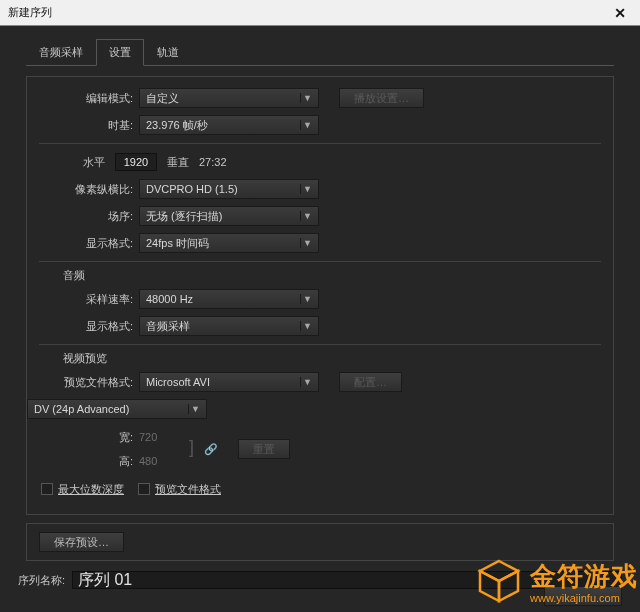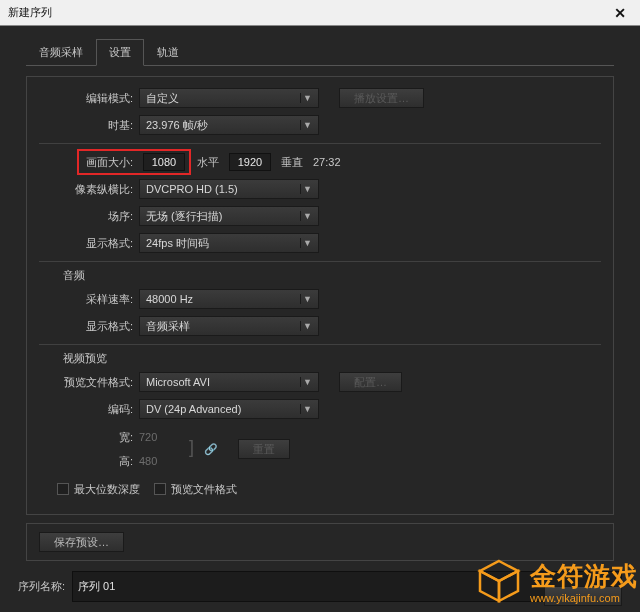--- a/index.html
+++ b/index.html
@@ -154,27 +154,27 @@
     display: flex;
     align-items: center;
     margin: 10px 18px 0 18px;
   }
   .seq-name-row .lab2 {
     width: 54px;
     color: #c8c8c8;
   }
   .seq-name-input {
     flex: 1;
-    height: 31px;
+    height: 18px;
     background: #1c1c1c;
     border: 1px solid #0f0f0f;
     color: #e2e2e2;
     padding: 0 5px;
     font-family: inherit;
-    font-size: 11px;
+    font-size: 16px;
   }
   .bottom-btn {
     position: absolute;
     right: 18px;
     bottom: 6px;
     height: 20px;
     width: 78px;
     background: linear-gradient(#3e3e3e,#2e2e2e);
     border: 1px solid #1a1a1a;
   }
@@ -241,25 +241,20 @@
         <span>23.976 帧/秒</span>
         <span class="arrow">▼</span>
       </div>
     </div>
 
     <div class="hr"></div>
 
 
     <div class="row" style="margin-left:2px;">
       <span style="width:48px;"></span>
-      <span class="hl-red">
-        <span style="display:inline-block; width:56px; text-align:right; padding-right:4px;">画面大小:</span>
-        <span class="sp6"></span>
-        <input class="numbox" value="1080" style="">
-      </span>
       <span class="sp6"></span>
       <span>水平</span>
       <span class="gap"></span>
       <input class="numbox" value="1920" style="">
       <span class="gap"></span>
       <span>垂直</span>
       <span class="gap"></span>
       <span>27:32</span>
     </div>
 
@@ -312,21 +307,20 @@
       <span class="lab">预览文件格式:</span>
       <div class="dropdown w180">
         <span>Microsoft AVI</span>
         <span class="arrow">▼</span>
       </div>
       <span class="gap"></span>
         <span class="gap"></span>
       <div class="btn disabled">配置…</div>
     </div>
     <div class="row">
-      <span class="lab">编码:</span>
       <div class="dropdown w180">
         <span>DV (24p Advanced)</span>
         <span class="arrow">▼</span>
       </div>
     </div>
 
     <div style="display:flex; align-items:center; margin-left:0;">
       <div>
         <div class="dim-row">
           <span class="dim-lab">宽:</span>
@@ -337,21 +331,21 @@
           <span class="dim-val">480</span>
         </div>
       </div>
       <span class="bracket">]</span>
       <span style="color:#888;">🔗</span>
       <span class="gap"></span>
         <span class="gap"></span>
       <div class="btn disabled">重置</div>
     </div>
 
-    <div class="row" style="margin-left:30px;">
+    <div class="row" style="margin-left:14px;text-decoration:underline;">
       <div class="checkbox">
         <span class="box"></span>
         <span>最大位数深度</span>
       </div>
       <div class="checkbox">
         <span class="box"></span>
         <span>预览文件格式</span>
       </div>
     </div>
 

